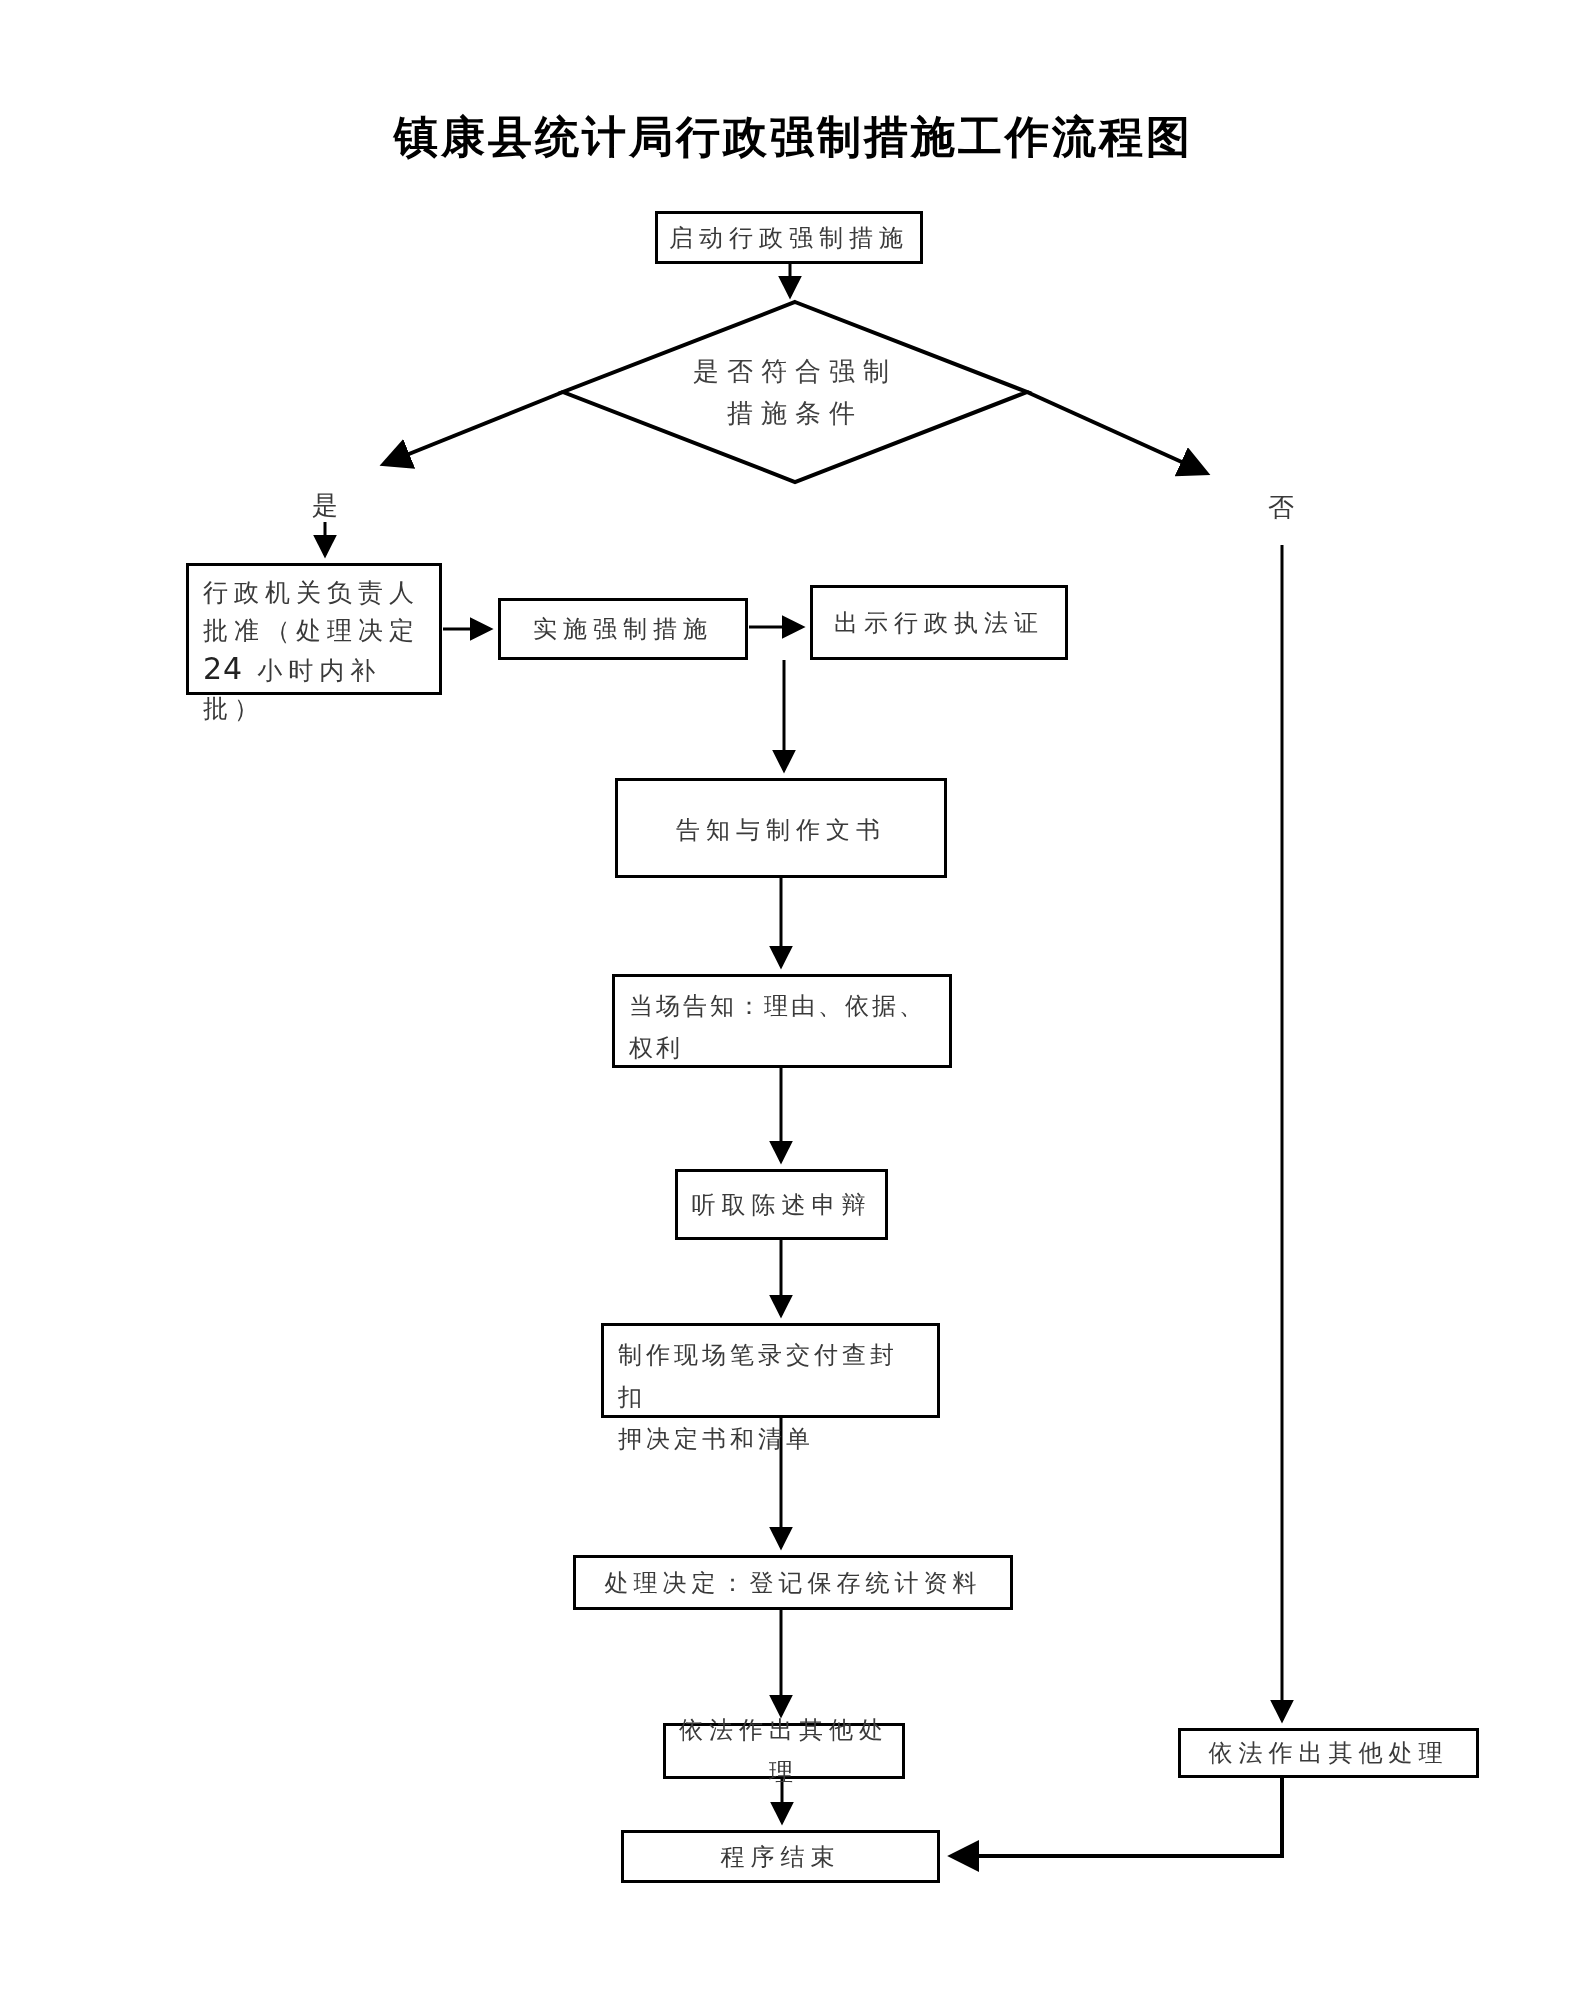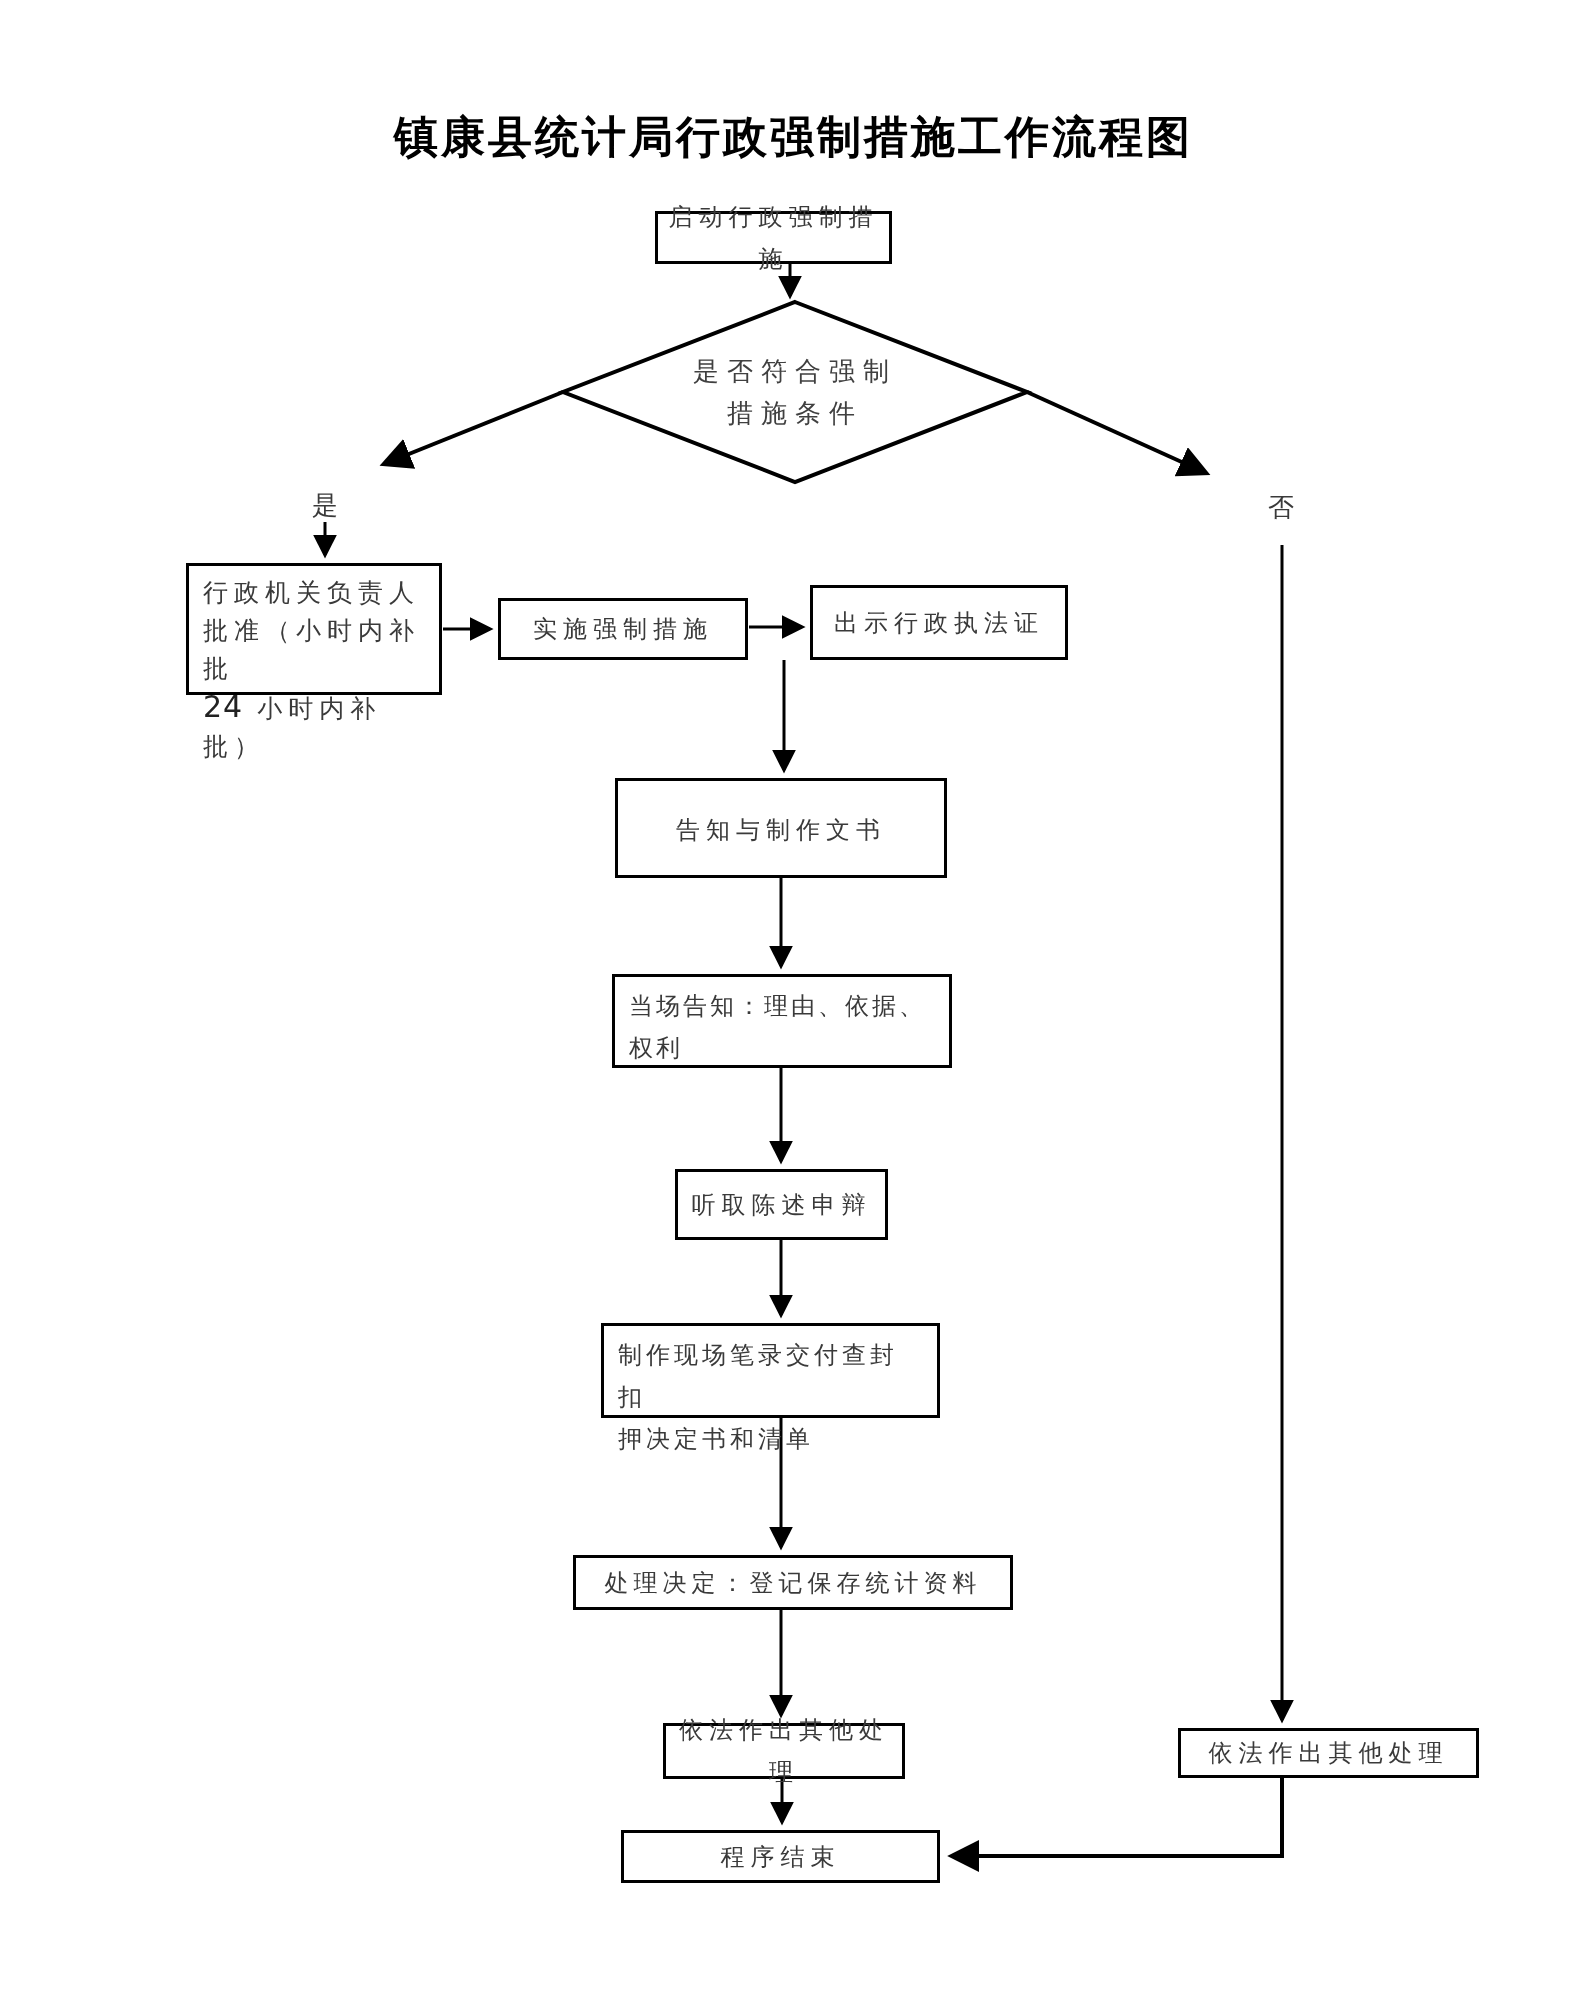--- a/index.html
+++ b/index.html
@@ -68,35 +68,35 @@
 
   <line x1="781" y1="1610" x2="781" y2="1715" stroke="#000" stroke-width="3" marker-end="url(#arrow)"></line>
 
   <line x1="782" y1="1779" x2="782" y2="1822" stroke="#000" stroke-width="3" marker-end="url(#arrow)"></line>
 
   <line x1="1282" y1="545" x2="1282" y2="1720" stroke="#000" stroke-width="3" marker-end="url(#arrow)"></line>
 
   <polyline points="1282,1778 1282,1856 952,1856" fill="none" stroke="#000" stroke-width="4" marker-end="url(#arrow)"></polyline>
 </svg>
 
-<div class="node center" style="left:655px;top:211px;width:237px;height:53px;">
+<div class="node center" style="left:655px;top:211px;width:268px;height:53px;">
   <span>启动行政强制措施</span>
 </div>
 
 <div class="diamond-text" style="left:645px;top:350px;width:300px;">
   <div>是否符合强制</div>
   <div>措施条件</div>
 </div>
 
 <div class="edge-label" style="left:312px;top:488px;">是</div>
 <div class="edge-label" style="left:1268px;top:490px;">否</div>
 
 <div class="node leftalign" style="left:186px;top:563px;width:256px;height:132px;font-size:25px;line-height:38px;">
   <div>行政机关负责人</div>
-  <div>批准（小时内补批</div>
+  <div>批准（处理决定</div>
   <div><span class="num">24</span><span> 小时内补批）</span></div>
 </div>
 
 <div class="node center" style="left:498px;top:598px;width:250px;height:62px;">
   <span>实施强制措施</span>
 </div>
 
 <div class="node center" style="left:810px;top:585px;width:258px;height:75px;">
   <span>出示行政执法证</span>
 </div>

